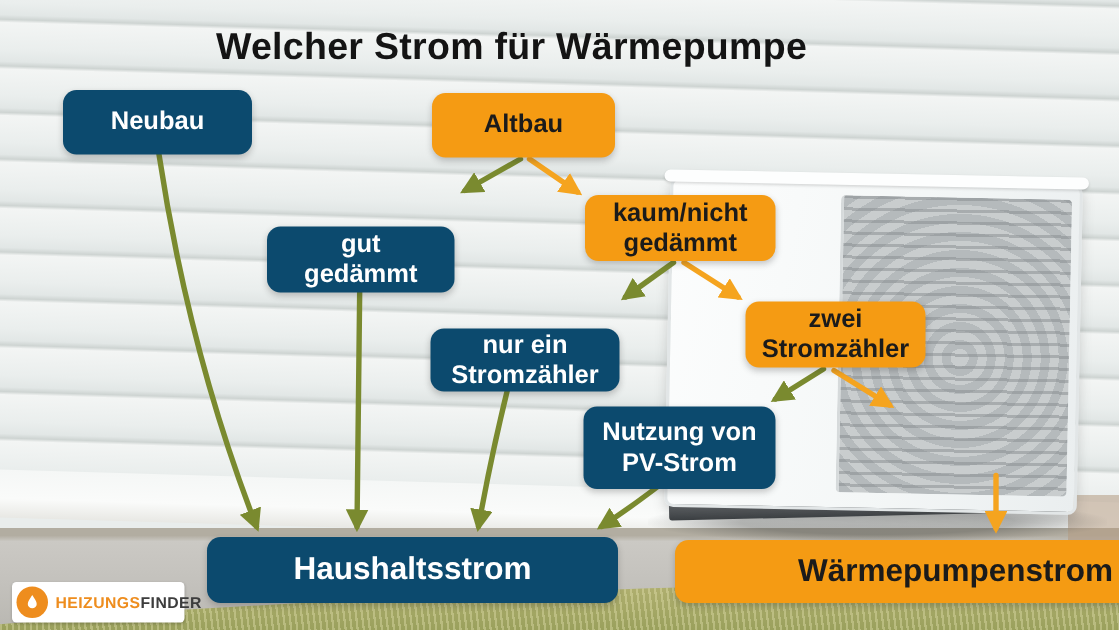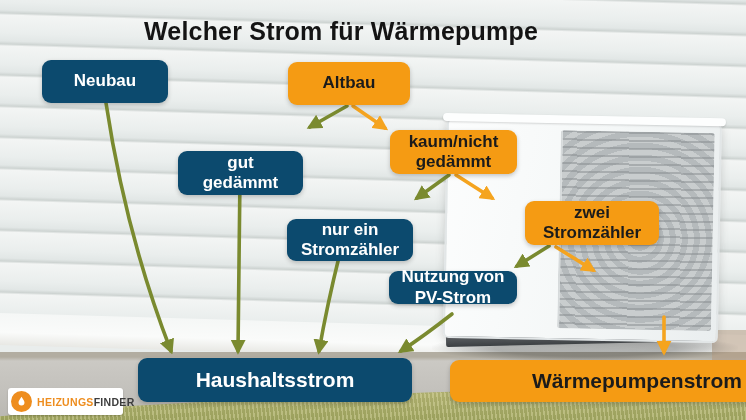--- a/index.html
+++ b/index.html
@@ -54,22 +54,22 @@
   .node{position:absolute;display:flex;align-items:center;justify-content:center;
     text-align:center;border-radius:9px;font-weight:700;font-size:17px;line-height:1.18;
     white-space:pre-line;box-shadow:0 2px 4px rgba(40,40,40,.25);}
   .node.green{background:#0c4a6e;color:#ffffff;}
   .node.orange{background:#F59B13;color:#1b1b1b;}
   .n-neubau   {left:42px; top:60px; width:126px;height:43px;}
   .n-altbau   {left:288px;top:62px; width:122px;height:43px;}
   .n-gut      {left:178px;top:118px;width:125px;height:44px;margin-top:33px;}
   .n-kaum     {left:390px;top:130px;width:127px;height:44px;}
   .n-ein      {left:287px;top:219px;width:126px;height:42px;}
-  .n-zwei     {left:497px;top:201px;width:134px;height:44px;margin-left:28px;}
-  .n-pv       {left:389px;top:271px;width:128px;height:33px;}
+  .n-zwei     {left:497px;top:201px;width:120px;height:44px;}
+  .n-pv       {left:389px;top:271px;width:128px;height:55px;}
   .n-netz     {left:597px;top:271px;width:130px;height:45px;}
   .n-haushalt {left:138px;top:358px;width:274px;height:44px;font-size:21px;}
   .n-wp       {left:450px;top:360px;width:278px;height:42px;font-size:21px;padding-left:48px;}
   
   .logo{position:absolute;left:8px;top:388px;width:115px;height:27px;background:#ffffff;
     border-radius:3px;display:flex;align-items:center;gap:5px;padding-left:3px;
     box-shadow:0 1px 2px rgba(0,0,0,.2);box-sizing:border-box;}
   .logo-circle{width:21px;height:21px;border-radius:50%;background:#ee8d1e;
     display:flex;align-items:center;justify-content:center;flex:0 0 auto;}
   .logo-text{font-size:10.5px;font-weight:700;letter-spacing:.3px;white-space:nowrap;text-align:right;}

